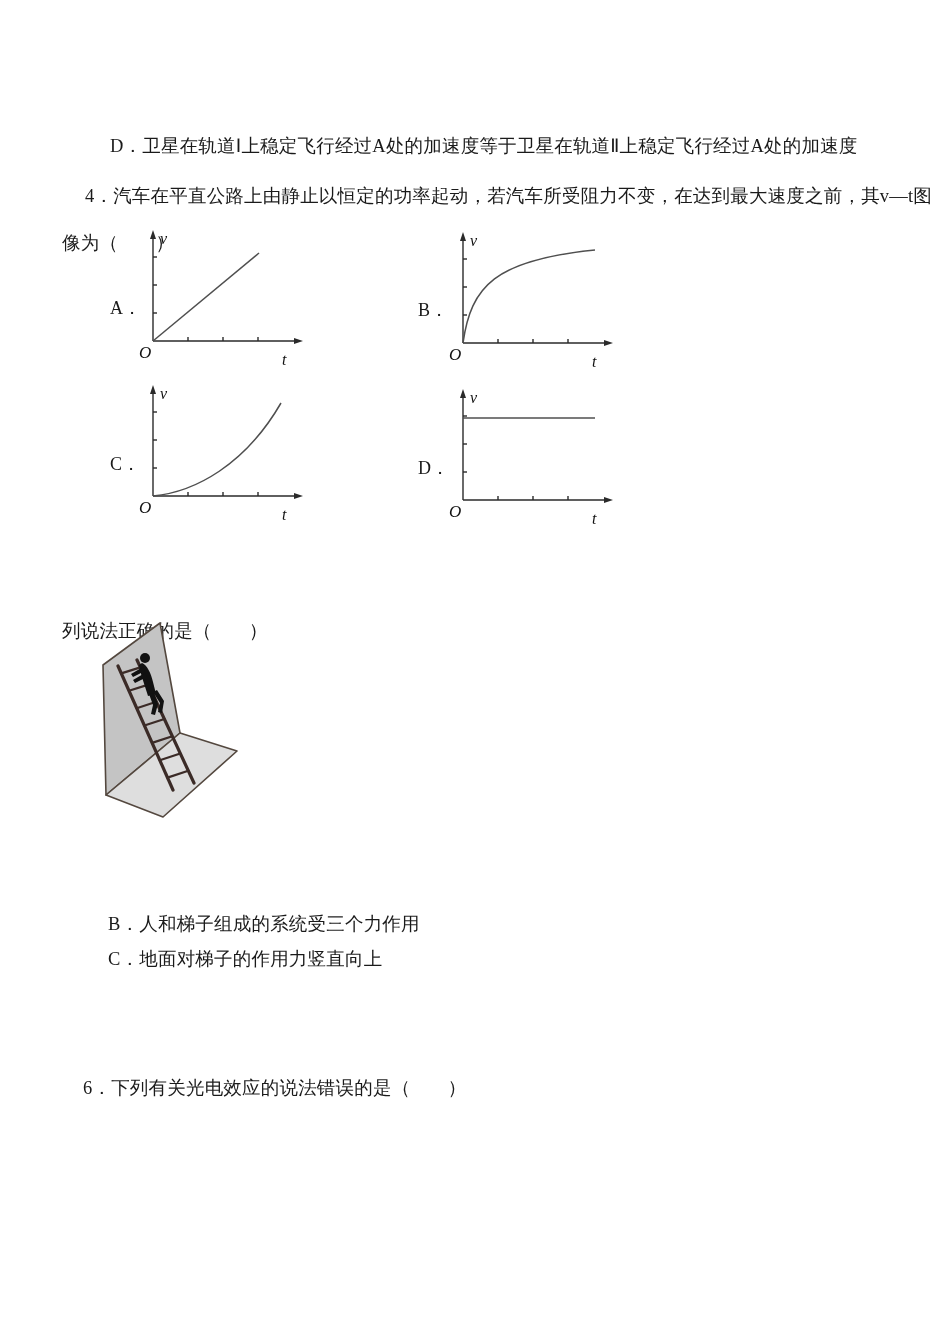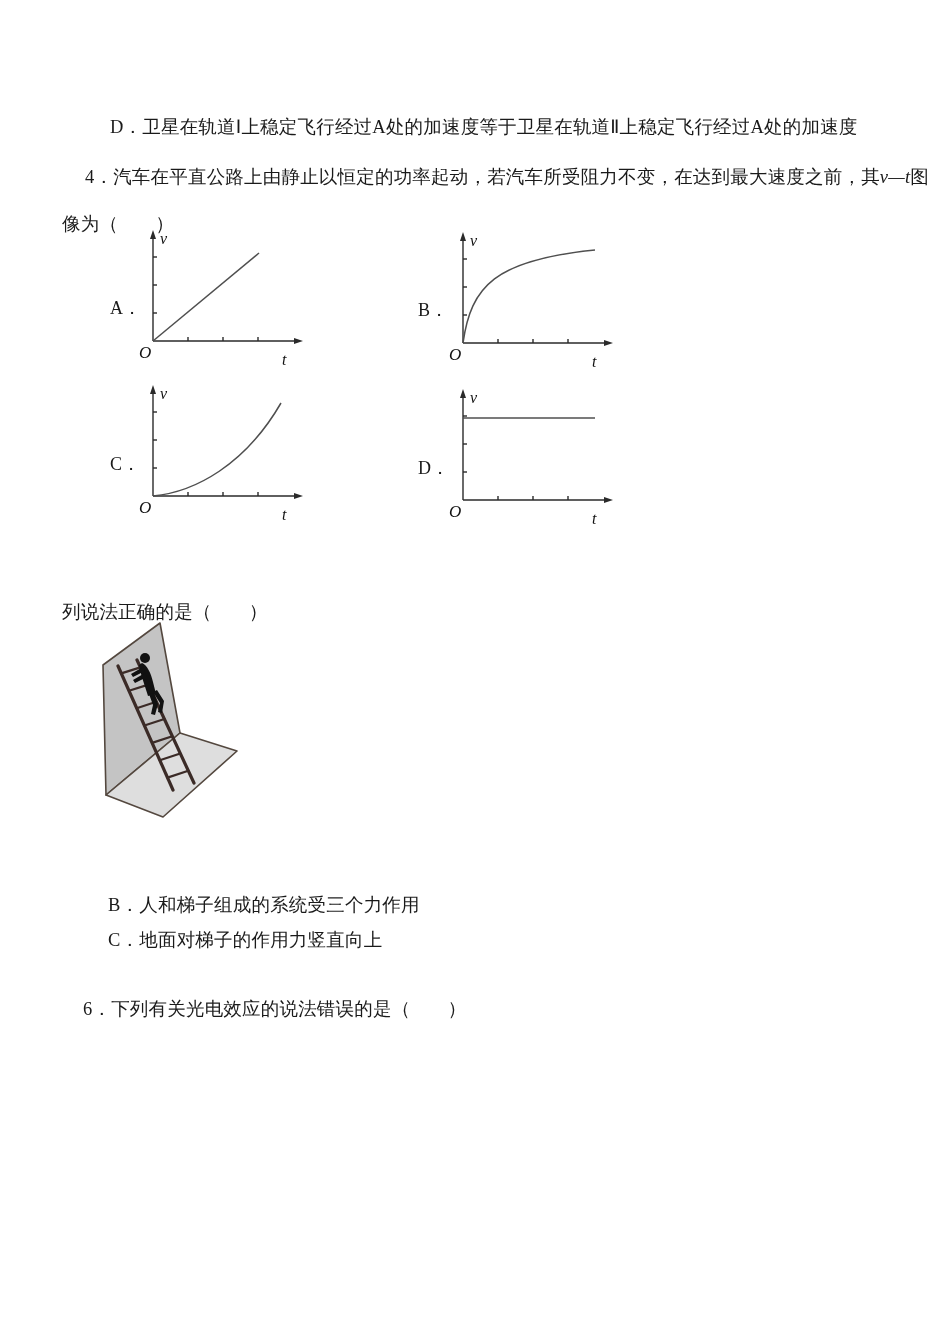--- a/index.html
+++ b/index.html
@@ -1,22 +1,22 @@
 <!DOCTYPE html>
 <html><head>
 <meta charset="utf-8">
 <style>
   * { margin:0; padding:0; box-sizing:border-box; }
   html,body { background:#ffffff; }
   .page {
     position:relative; width:950px; height:1344px; background:#ffffff;
     font-family:"Liberation Serif", serif; color:#1a1a1a; overflow:hidden;
   }
-  .tl { position:absolute; font-size:18.5px; line-height:22px; white-space:pre; letter-spacing:0.2px; }
-  .it { font-style:italic; font-family:"Liberation Serif", serif; }
+  .tl { position:absolute; font-size:18.5px; line-height:22px; white-space:pre; letter-spacing:0.2px;margin-top:19px; }
+  .it { font-family:"Liberation Serif", serif; }
   .glabel { position:absolute; font-size:18px; }
   svg.graph { position:absolute; }
   .ax { stroke:#2a2a2a; stroke-width:1.4; }
   .ah { fill:#2a2a2a; }
   .curve { stroke:#4f4f4f; stroke-width:1.5; fill:none; }
   .axlab { font:italic 16px "Liberation Serif", serif; fill:#111; }
   .olab { font-size:17px; }
   svg.ladderfig { position:absolute; }
 </style>
 </head>
@@ -123,15 +123,15 @@
       <path d="M48,51 L36,58 L38,61 L50,55 Z"></path>
       <path d="M50,57 L38,64 L40,67 L52,61 Z"></path>
       <path d="M58,76 L65,87 L63,96 L67,97 L69,85 L62,74 Z"></path>
       <path d="M54,78 L58,89 L56,98 L60,99 L63,88 L59,77 Z"></path>
     </g>
   </svg>
 
   <div class="tl" style="left:108px; top:894px;">B．人和梯子组成的系统受三个力作用</div>
   <div class="tl" style="left:108px; top:929px;">C．地面对梯子的作用力竖直向上</div>
 
-  <div class="tl" style="left:83px; top:998px;">6．下列有关光电效应的说法错误的是（　　）</div>
+  <div class="tl" style="left:83px; top:1058px;">6．下列有关光电效应的说法错误的是（　　）</div>
 
 </div>
 
 </body></html>

